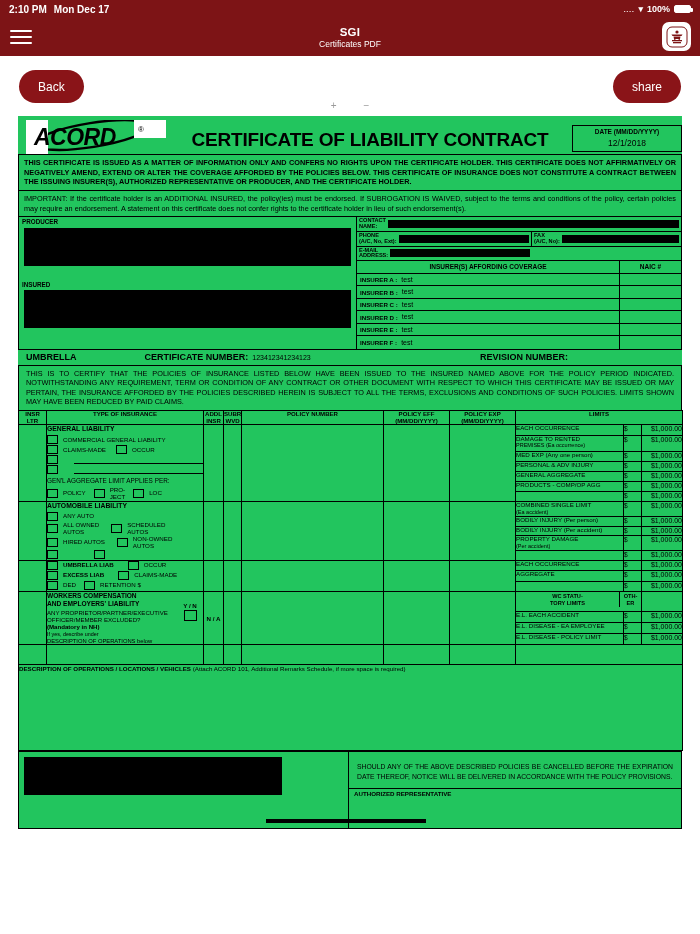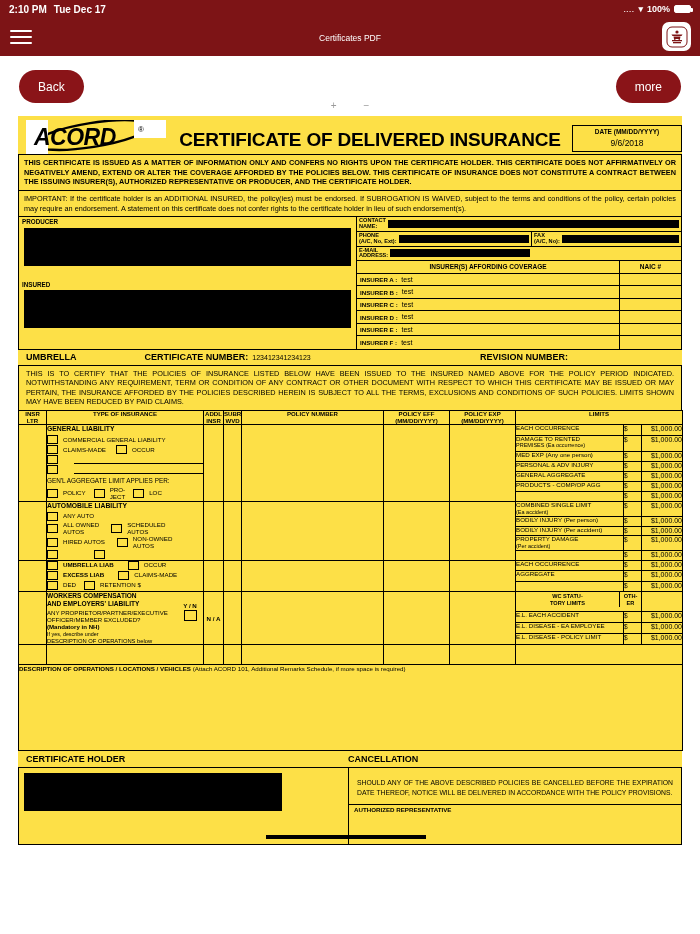--- a/index.html
+++ b/index.html
@@ -64,21 +64,21 @@
   .pill.share { right: 19px; }
   .zoom-controls {
     position: absolute; top: 44px; left: 0; right: 0;
     text-align: center; color: #9a9a9a; font-size: 10px;
   }
   .zoom-controls span { margin: 0 12px; cursor: pointer; }
 
   
   .doc-area { padding: 0 18px; }
   .doc {
-    width: 664px; background: #fde047; color: #000;
+    width: 664px; background: #22c55e; color: #000;
     font-size: 6.2px; line-height: 1.18;
   }
 
   
   .title-row { display: flex; align-items: flex-end; height: 38px; }
   .acord-logo { width: 150px; padding-left: 8px; }
   .acord-logo svg { display: block; }
   .doc-title {
     flex: 1; text-align: center; font-size: 19px; font-weight: 700;
     letter-spacing: -.2px; padding-bottom: 3px;
@@ -164,81 +164,82 @@
   .cancel-text { padding: 10px 8px 6px; font-size: 6.8px; line-height: 1.45; text-align: justify; }
   .auth-bar { border-top: .9px solid #000; padding: 1px 5px; font-size: 6.2px; font-weight: 700; }
   .sig-line { position: absolute; right: -78px; bottom: 5px; width: 160px; height: 4px; background: #000; }
 </style>
 </head>
 <body>
 
 <div class="status-bar">
   <div class="status-left">
     <span>2:10 PM</span>
-    <span>Tue Dec 17</span>
+    <span>Mon Dec 17</span>
   </div>
   <div class="status-right">
     <span class="dots">....</span>
     <span class="wifi-glyph">▾</span>
     <span>100%</span>
     <span class="batt"></span>
   </div>
 </div>
 
 <div class="nav-bar">
   <div class="hamburger">
     <span></span>
     <span></span>
     <span></span>
   </div>
   <div class="nav-title-wrap">
+    <div class="nav-title">SGI</div>
     <div class="nav-sub">Certificates PDF</div>
   </div>
   <div class="app-logo">
     <svg width="22" height="22" viewBox="0 0 22 22" aria-hidden="true">
       <rect x="1" y="1" width="20" height="20" rx="5" fill="none" stroke="#7d1416" stroke-width="1"></rect>
       <g fill="#7d1416">
         <circle cx="11" cy="6" r="1.6"></circle>
         <path d="M5.5 8.5 L16.5 8.5 L15.5 10 L6.5 10 Z"></path>
         <path d="M7.5 10.5 L14.5 10.5 L14 13 L8 13 Z"></path>
         <rect x="6" y="14" width="10" height="1.3"></rect>
         <rect x="7" y="16" width="8" height="1.3"></rect>
         <rect x="8.2" y="11" width="1.2" height="4"></rect>
         <rect x="12.6" y="11" width="1.2" height="4"></rect>
       </g>
     </svg>
   </div>
 </div>
 
 <div class="toolbar">
   <button class="pill back">Back</button>
-  <button class="pill share">more</button>
+  <button class="pill share">share</button>
   <div class="zoom-controls">
     <span>+</span>
     <span>−</span>
   </div>
 </div>
 
 <div class="doc-area">
 <div class="doc">
 
   <div class="title-row">
     <div class="acord-logo">
       <svg width="140" height="34" viewBox="0 0 140 34" aria-hidden="true">
         <ellipse cx="66" cy="15" rx="58" ry="12" fill="none" stroke="#000" stroke-width="2.4" transform="rotate(-9 66 15)"></ellipse>
         <rect x="0" y="0" width="22" height="34" fill="#fff"></rect>
         <rect x="108" y="0" width="34" height="18" fill="#fff"></rect>
         <text x="8" y="25" font-family="Liberation Sans, sans-serif" font-size="23" font-weight="700" font-style="italic" fill="#000" letter-spacing="-0.5">ACORD</text>
         <text x="112" y="12" font-family="Liberation Sans, sans-serif" font-size="8" fill="#000">®</text>
       </svg>
     </div>
-    <div class="doc-title">CERTIFICATE OF DELIVERED INSURANCE</div>
+    <div class="doc-title">CERTIFICATE OF LIABILITY CONTRACT</div>
     <div class="date-box">
       <div class="lbl">DATE (MM/DD/YYYY)</div>
-      <div class="val">9/6/2018</div>
+      <div class="val">12/1/2018</div>
     </div>
   </div>
 
   <div class="bx">
     <div class="para bold">THIS CERTIFICATE IS ISSUED AS A MATTER OF INFORMATION ONLY AND CONFERS NO RIGHTS UPON THE CERTIFICATE HOLDER. THIS CERTIFICATE DOES NOT AFFIRMATIVELY OR NEGATIVELY AMEND, EXTEND OR ALTER THE COVERAGE AFFORDED BY THE POLICIES BELOW.  THIS CERTIFICATE OF INSURANCE DOES NOT CONSTITUTE A CONTRACT BETWEEN THE ISSUING INSURER(S), AUTHORIZED REPRESENTATIVE OR PRODUCER, AND THE CERTIFICATE HOLDER.</div>
   </div>
   <div class="bx">
     <div class="para"><b>IMPORTANT:</b><span>  If the certificate holder is an ADDITIONAL INSURED, the policy(ies) must be endorsed.  If SUBROGATION IS WAIVED, subject to the terms and conditions of the policy, certain policies may require an endorsement.  A statement on this certificate does not confer rights to the certificate holder in lieu of such endorsement(s).</span></div>
   </div>
 
@@ -613,24 +614,20 @@
     </tr>
 
     <tr>
       <td colspan="10" class="desc-cell heavy-l heavy-r heavy-b heavy-t">
         <div class="dl"><span style="font-weight:700">DESCRIPTION OF OPERATIONS / LOCATIONS / VEHICLES</span><span>  (Attach ACORD 101, Additional Remarks Schedule, if more space is required)</span></div>
       </td>
     </tr>
   </tbody>
       </table>
 
-  <div class="bottom-strip">
-    <div class="bs1">CERTIFICATE HOLDER</div>
-    <div class="bs2">CANCELLATION</div>
-  </div>
 
   <div class="bottom-grid">
     <div class="bg-left">
       <div class="redact" style="height:38px;margin:5px 66px 4px 5px;"></div>
       <div class="sig-line"></div>
     </div>
     <div class="bg-right">
       <div class="cancel-text">SHOULD ANY OF THE ABOVE DESCRIBED POLICIES BE CANCELLED BEFORE THE EXPIRATION DATE THEREOF, NOTICE WILL BE DELIVERED IN ACCORDANCE WITH THE POLICY PROVISIONS.</div>
       <div class="auth-bar">AUTHORIZED REPRESENTATIVE</div>
     </div>

